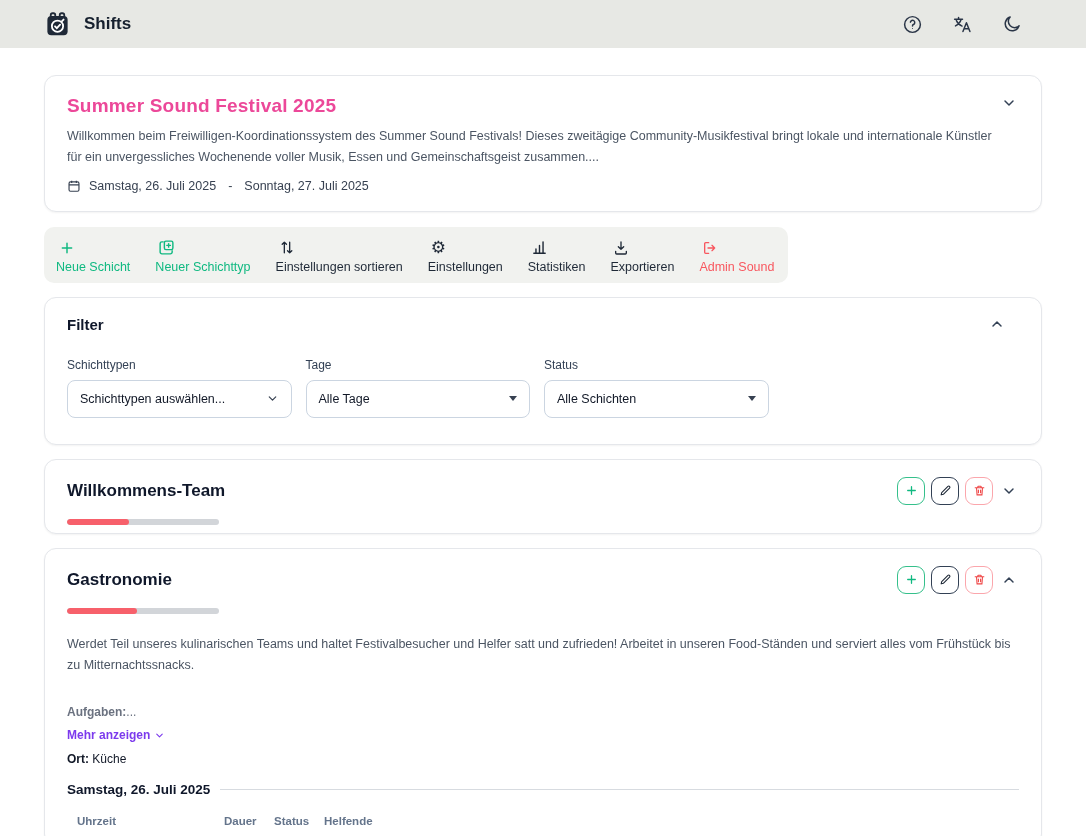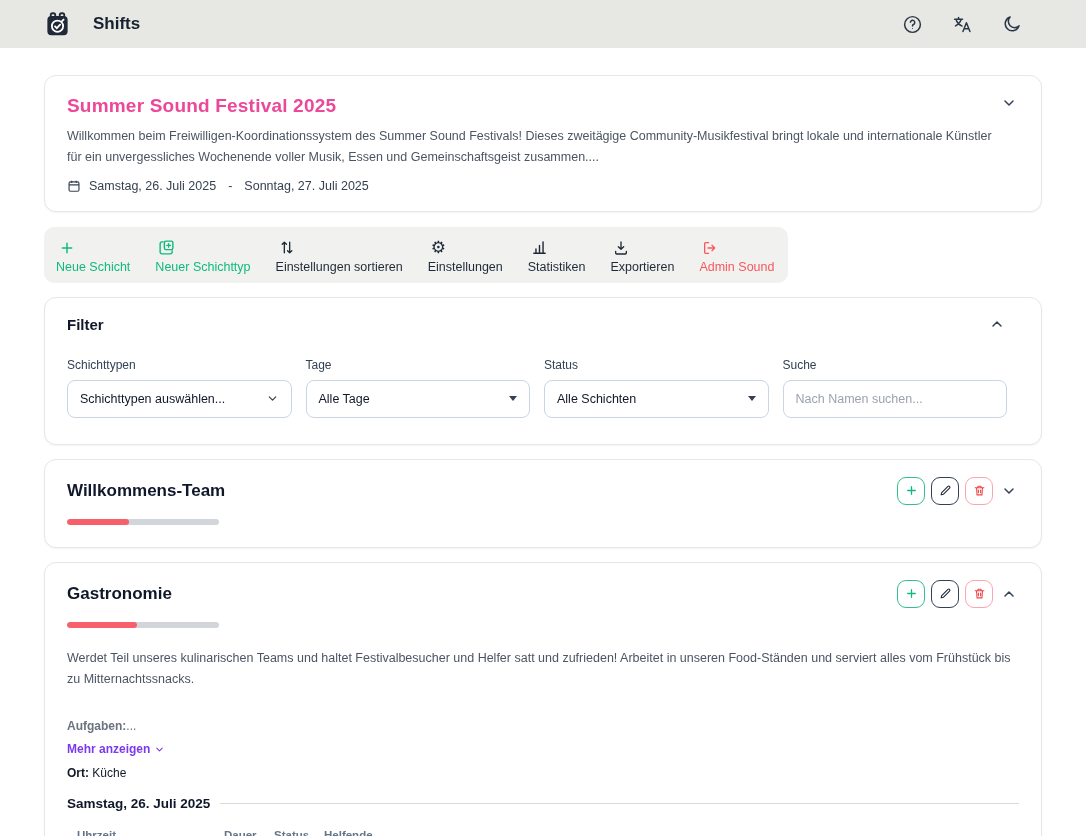--- a/index.html
+++ b/index.html
@@ -2,21 +2,21 @@
 <html lang="de"><head>
 <meta charset="utf-8">
 <style>
   * { margin:0; padding:0; box-sizing:border-box; }
   html,body { width:1086px; height:836px; overflow:hidden; background:#fff;
     font-family:"Liberation Sans", sans-serif; color:#1e293b; }
 
   
   .app-header { height:48px; background:#e7e8e4; display:flex; align-items:center;
     justify-content:space-between; padding:0 44px 0 44px; }
-  .logo-group { display:flex; align-items:center; gap:22px; }
+  .logo-group { display:flex; align-items:center; gap:13px; }
   .logo-group .app-title { font-size:17px; font-weight:bold; color:#16202e; }
   .header-actions { display:flex; align-items:center; gap:26px; padding-right:18px; }
   .icon-btn { background:none; border:none; cursor:pointer; color:#2a3547;
     display:flex; align-items:center; justify-content:center; width:24px; height:24px; }
 
   
   .content { padding:0 44px; }
   .card { border:1px solid #e5e7eb; border-radius:12px; background:#fff;
     box-shadow:0 1px 2px rgba(0,0,0,.05); }
 
@@ -49,21 +49,21 @@
   .select-box { height:38px; border:1px solid #cbd5e1; border-radius:8px; background:#fff;
     display:flex; align-items:center; justify-content:space-between; padding:0 12px;
     font-size:12.5px; color:#111827; cursor:pointer; }
   .select-caret { width:0; height:0; border-left:4px solid transparent; border-right:4px solid transparent;
     border-top:5px solid #374151; }
   .search-input { height:38px; width:100%; border:1px solid #cbd5e1; border-radius:8px;
     padding:0 12px; font-size:12.5px; font-family:inherit; color:#111827; }
   .search-input::placeholder { color:#9ca3af; }
 
   
-  .team-card { margin-top:14px; padding:17px 22px 22px 22px; }
+  .team-card { margin-top:14px; padding:17px 22px 8px 22px; }
   .team-head { display:flex; justify-content:space-between; align-items:center; }
   .team-title { font-size:17px; font-weight:bold; color:#0f172a; }
   .team-actions { display:flex; align-items:center; gap:6px; }
   .sq-btn { width:28px; height:28px; border-radius:9px; background:#fff; cursor:pointer;
     display:flex; align-items:center; justify-content:center; border:1.5px solid #334155; color:#1f2937; }
   .sq-btn.green { border-color:#35c08b; color:#10b981; }
   .sq-btn.red { border-color:#fba6ac; color:#ef4444; }
   .chev-btn { background:none; border:none; cursor:pointer; color:#334155; padding:0 2px;
     display:flex; align-items:center; }
   .progress-track { margin-top:14px; width:152px; height:6px; border-radius:3px; background:#d2d5d9; overflow:hidden; }
@@ -256,24 +256,20 @@
           <span class="select-caret"></span>
         </div>
       </div>
       <div>
         <div class="field-label">Status</div>
         <div class="select-box">
           <span>Alle Schichten</span>
           <span class="select-caret"></span>
         </div>
       </div>
-      <div>
-        <div class="field-label">Suche</div>
-        <input class="search-input" type="text" placeholder="Nach Namen suchen..." style="">
-      </div>
     </div>
   </section>
 
   
   <section class="card team-card">
     <div class="team-head">
       <h2 class="team-title">Willkommens-Team</h2>
       <div class="team-actions">
         <button class="sq-btn green">
           <span>

